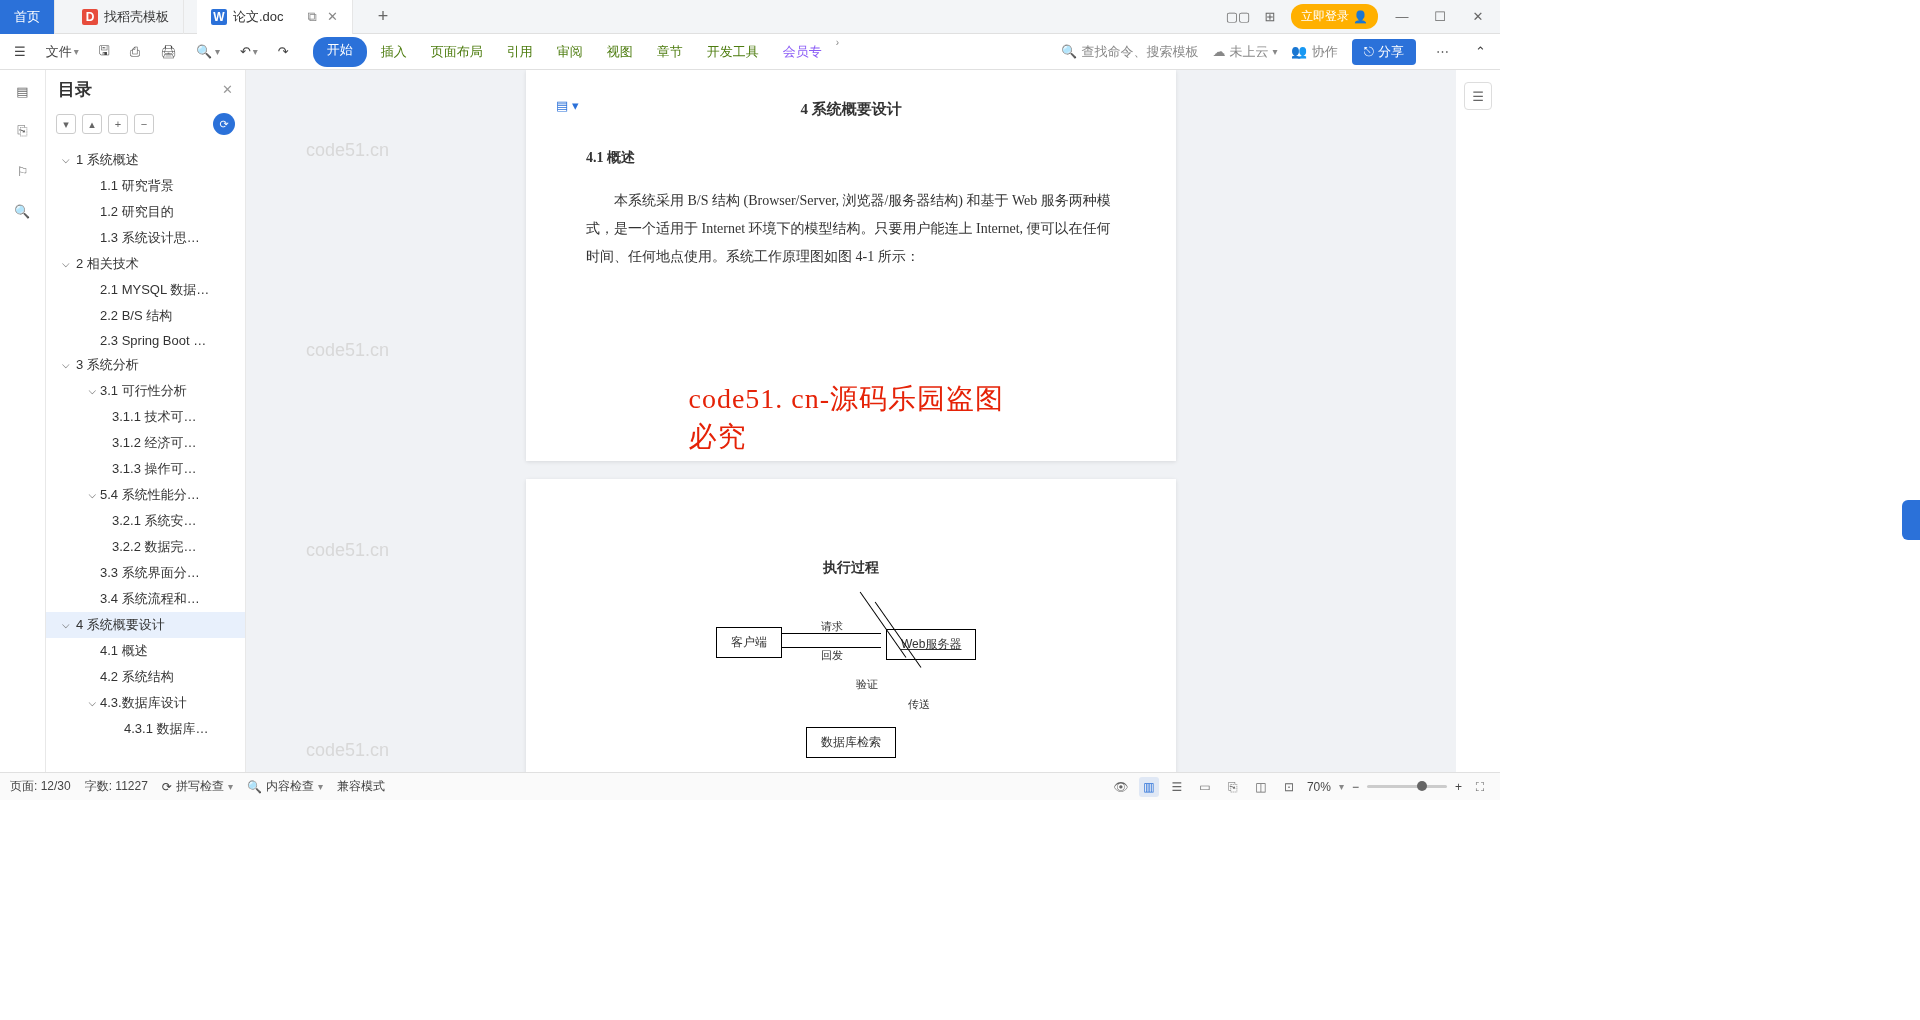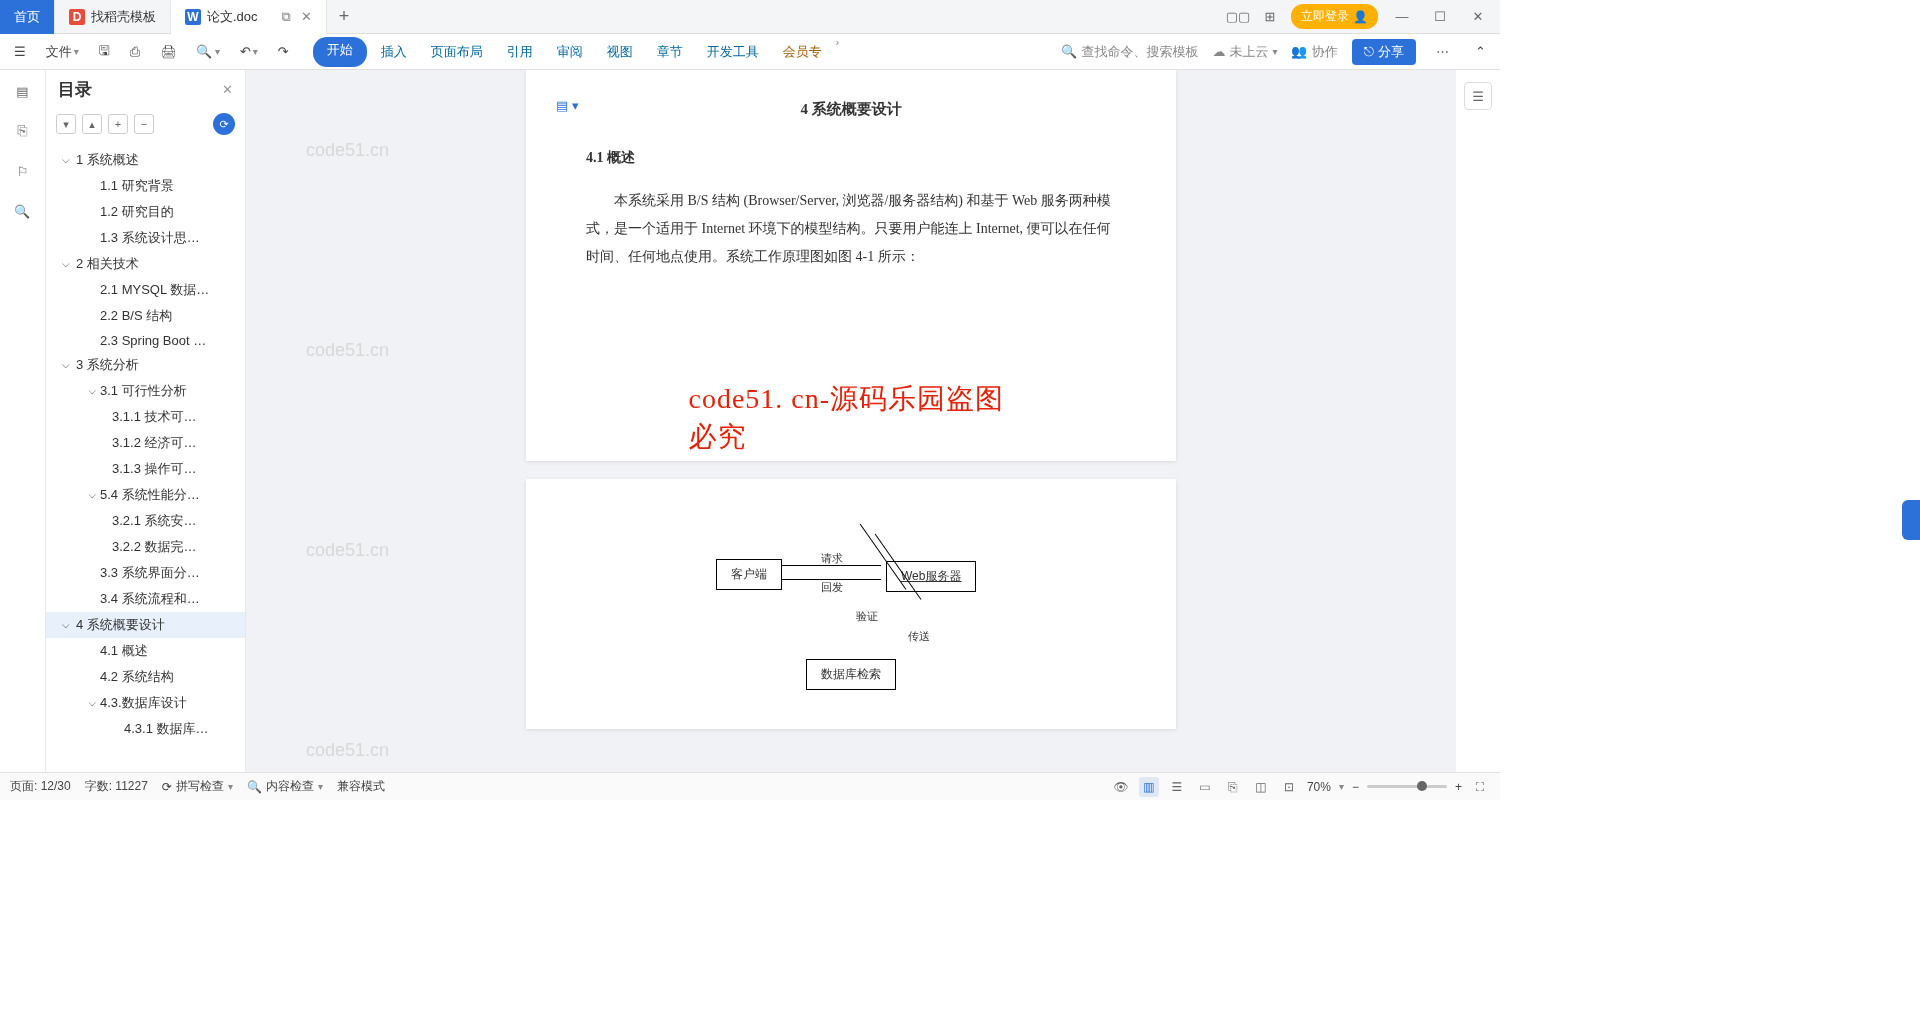--- a/index.html
+++ b/index.html
@@ -1,39 +1,39 @@
 <!DOCTYPE html>
 <html><head>
 <meta charset="utf-8">
 <style>
 * { margin: 0; padding: 0; box-sizing: border-box; font-family: "Microsoft YaHei", sans-serif; }
 body { width: 1500px; height: 800px; background: #fff; overflow: hidden; font-size: 13px; color: #333; }
 
 
-.tabbar { height: 34px; background: #f3f5f7; display: flex; align-items: center; border-bottom: 1px solid #e0e0e0; }
+.tabbar { height: 34px; background: #f3f5f7; display: flex; align-items: center; border-bottom: 1px solid #e0e0e0; gap: 13px; }
 .tab { height: 34px; padding: 0 14px; display: flex; align-items: center; gap: 6px; cursor: pointer; border-right: 1px solid #e6e6e6; }
 .tab.home { background: #2b71d9; color: #fff; font-weight: 500; }
 .tab.active { background: #fff; }
 .tab-icon { width: 16px; height: 16px; display: inline-flex; align-items: center; justify-content: center; font-size: 12px; font-weight: bold; border-radius: 2px; }
 .tab-icon.red { background: #e74c3c; color: #fff; }
 .tab-icon.blue { background: #2b71d9; color: #fff; }
 .tab-ctrl { margin-left: 18px; color: #888; display: flex; gap: 10px; }
 .tab-add { padding: 0 12px; color: #666; font-size: 18px; }
 .tabbar-right { margin-left: auto; display: flex; align-items: center; gap: 10px; padding-right: 8px; }
 .tbr-icon { width: 22px; height: 22px; color: #666; display:flex; align-items:center; justify-content:center; }
 .login-btn { background: #ffb000; color: #fff; padding: 4px 10px; border-radius: 12px; display: flex; align-items: center; gap: 4px; font-size: 12px; }
 .win-btn { width: 28px; text-align: center; color: #666; }
 
 
 .toolbar { height: 36px; display: flex; align-items: center; padding: 0 8px; gap: 8px; border-bottom: 1px solid #e0e0e0; }
 .tb-btn { padding: 4px 6px; color: #444; display:flex; align-items:center; gap:2px; }
 .menu-items { display: flex; gap: 4px; margin-left: 10px; }
-.menu-item { padding: 6px 10px; color: #0369a1; cursor: pointer; }
+.menu-item { padding: 6px 10px; color: #4d7c0f; cursor: pointer; }
 .menu-item.active { background: #2b71d9; color: #fff; border-radius: 14px; padding: 4px 14px; }
-.menu-item.vip { color: #a16207; }
+.menu-item.vip { color: #8b5cf6; }
 .toolbar-right { margin-left: auto; display: flex; align-items: center; gap: 14px; }
 .search-hint { color: #888; display:flex; align-items:center; gap:4px; }
 .cloud-btn { color: #888; display:flex; align-items:center; gap:4px; }
 .share-btn { background: #2b71d9; color: #fff; padding: 4px 12px; border-radius: 4px; display:flex; align-items:center; gap:4px; }
 .chev { font-size: 10px; color: #888; }
 
 
 .main { display: flex; height: calc(100% - 34px - 36px - 28px); }
 .left-rail { width: 46px; border-right: 1px solid #e8e8e8; display: flex; flex-direction: column; align-items: center; padding-top: 10px; gap: 18px; }
 .rail-icon { width: 22px; height: 22px; color: #666; display:flex; align-items:center; justify-content:center; }
@@ -287,20 +287,21 @@
     <div class="page">
       <span class="page-icon">▤ ▾</span>
       <div class="h1">4 系统概要设计</div>
       <div class="h2">4.1 概述</div>
       <div class="para">本系统采用 B/S 结构 (Browser/Server, 浏览器/服务器结构) 和基于 Web 服务两种模式，是一个适用于 Internet 环境下的模型结构。只要用户能连上 Internet, 便可以在任何时间、任何地点使用。系统工作原理图如图 4-1 所示：</div>
       <div class="watermark" style="top:310px">code51. cn-源码乐园盗图必究</div>
       <div style="height:150px"></div>
     </div>
 
     <div class="page" style="padding-top:50px;">
+      <div class="diag-title">执行过程</div>
       <div class="diagram">
         <div class="dbox" style="left:130px; top:30px;">客户端</div>
         <div class="dbox" style="left:300px; top:32px;text-decoration:underline;">Web服务器</div>
         <div class="dbox" style="left:220px; top:130px;">数据库检索</div>
         <div class="dline" style="left:195px; top:36px; width:100px; height:1px;"></div>
         <div class="dline" style="left:195px; top:50px; width:100px; height:1px;"></div>
         <div class="dlabel" style="left:235px; top:22px;">请求</div>
         <div class="dlabel" style="left:235px; top:51px;">回发</div>
         <div class="dline" style="left:240px; top:60px; width:80px; height:1px; transform:rotate(55deg); transform-origin:right;"></div>
         <div class="dline" style="left:255px; top:70px; width:80px; height:1px; transform:rotate(55deg); transform-origin:right;"></div>

